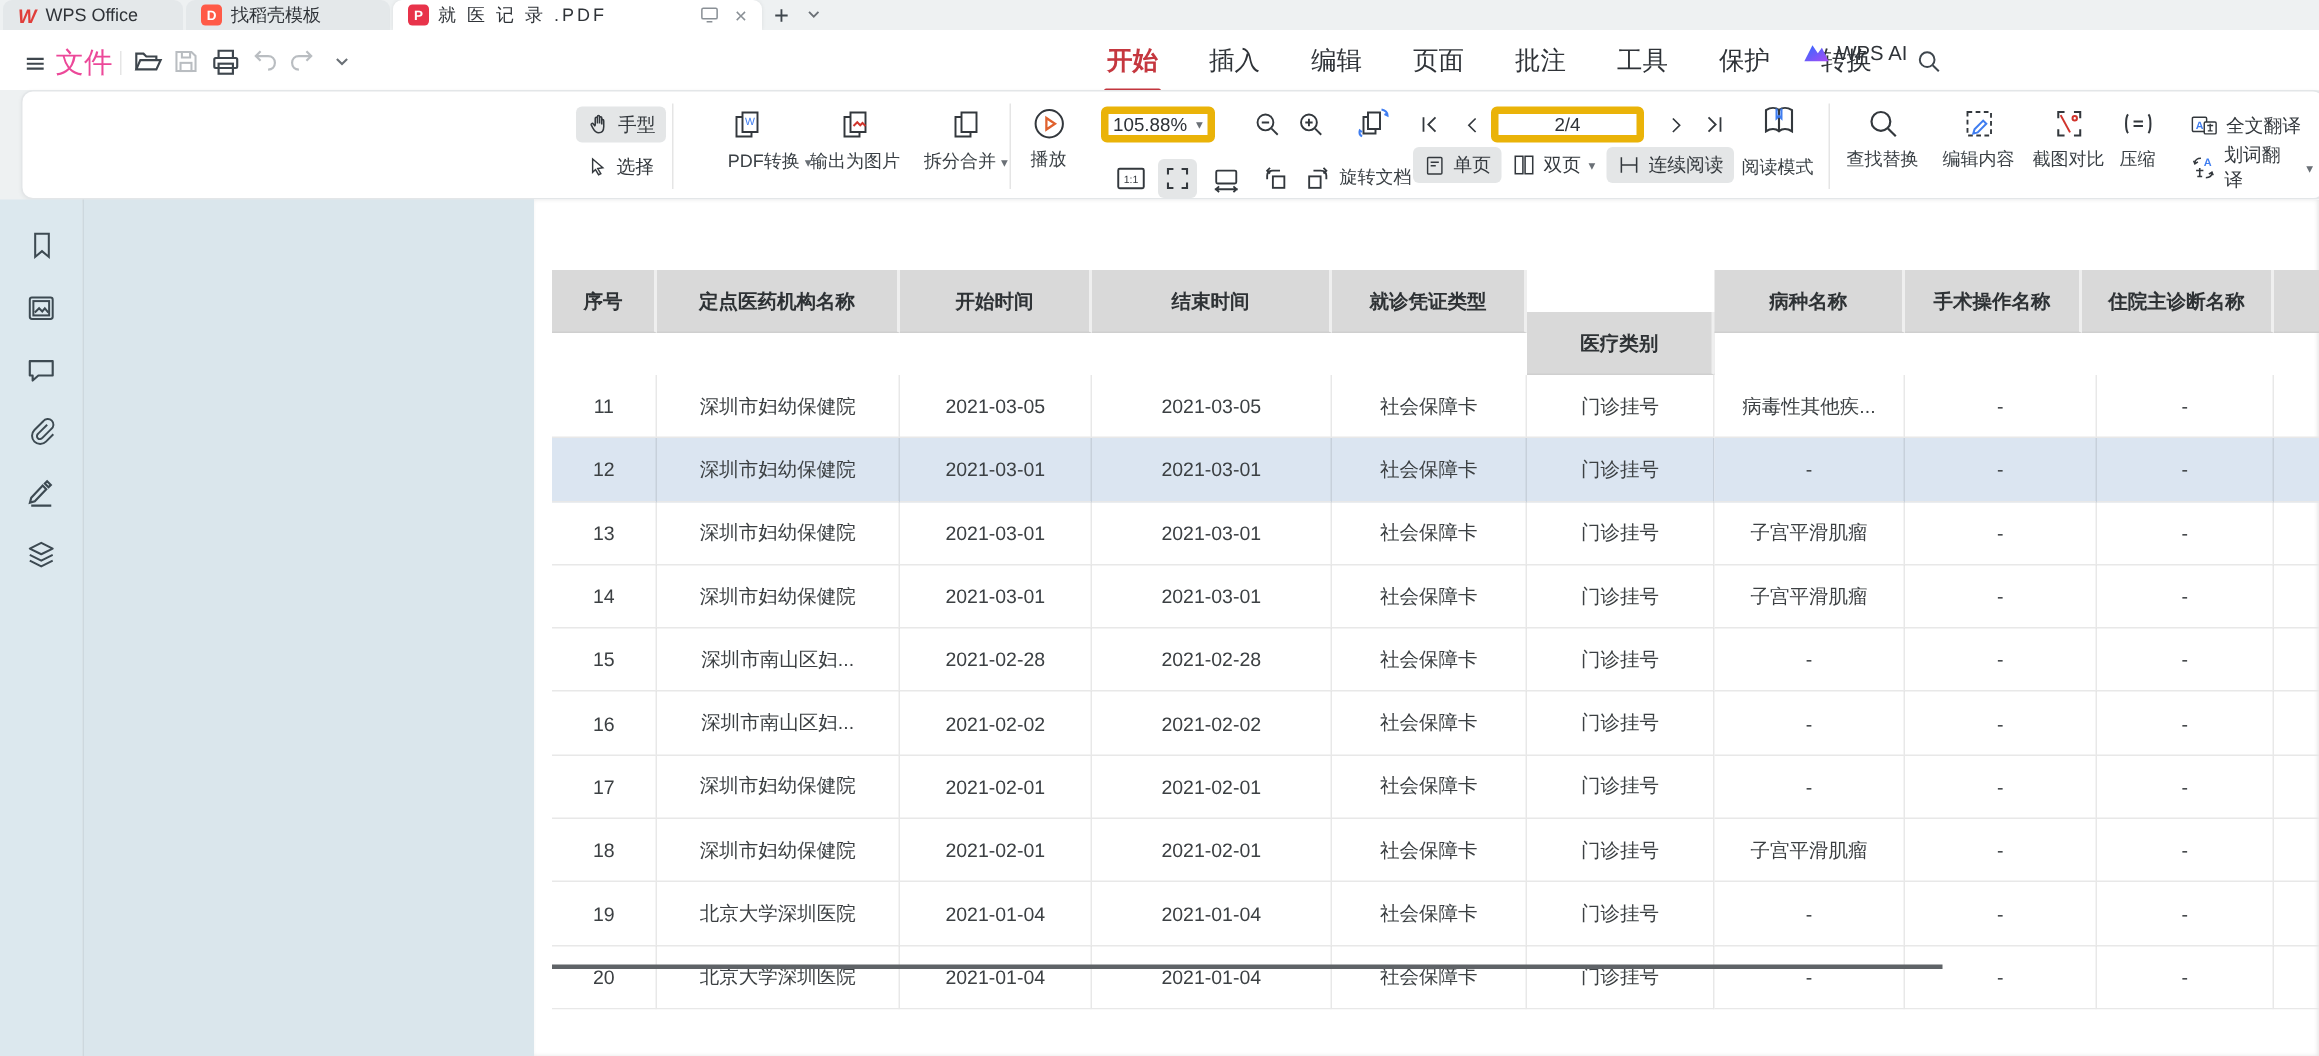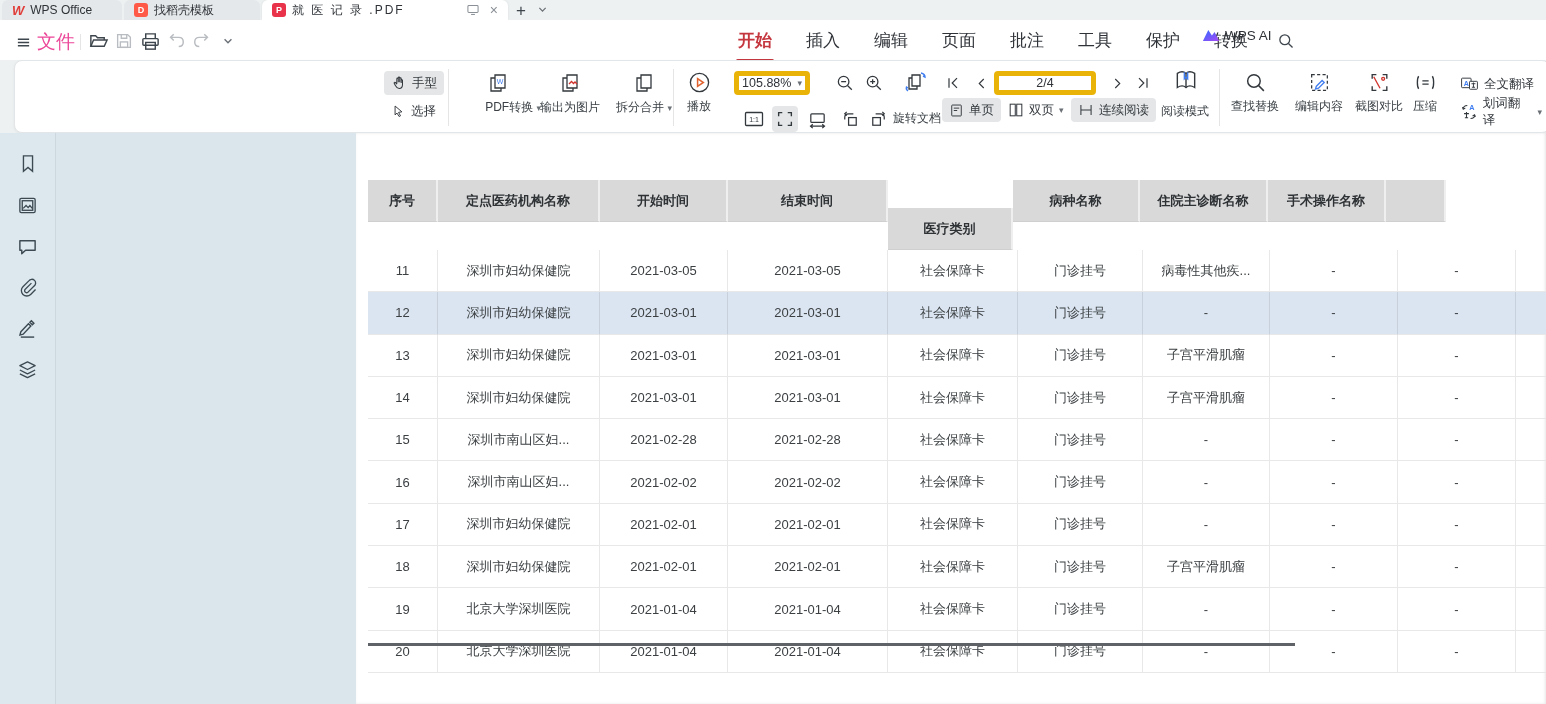--- a/index.html
+++ b/index.html
@@ -452,24 +452,25 @@
       </svg>
   </div>
 </div>
 
 <div id="pdf-table">
     <div class="trow thead">
       <div class="tcell" style="width: 70px;">序号</div>
       <div class="tcell" style="width: 162px;">定点医药机构名称</div>
       <div class="tcell" style="width: 128px;">开始时间</div>
       <div class="tcell" style="width: 160px;">结束时间</div>
+      <div class="tcell" style="width: 130px;">就诊凭证类型</div>
       <div class="tcell" style="width: 125px; margin-top: 28px;">医疗类别</div>
       <div class="tcell" style="width: 127px;">病种名称</div>
+      <div class="tcell" style="width: 118px;">手术操作名称</div>
       <div class="tcell" style="width: 128px;">住院主诊断名称</div>
-      <div class="tcell" style="width: 118px;">手术操作名称</div>
       <div class="tcell" style="width: 60px;"></div>
     </div>
     <div class="trow ">
       <div class="tcell" style="width: 70px;">11</div>
       <div class="tcell" style="width: 162px;">深圳市妇幼保健院</div>
       <div class="tcell" style="width: 128px;">2021-03-05</div>
       <div class="tcell" style="width: 160px;">2021-03-05</div>
       <div class="tcell" style="width: 130px;">社会保障卡</div>
       <div class="tcell" style="width: 125px;">门诊挂号</div>
       <div class="tcell" style="width: 127px;">病毒性其他疾...</div>

